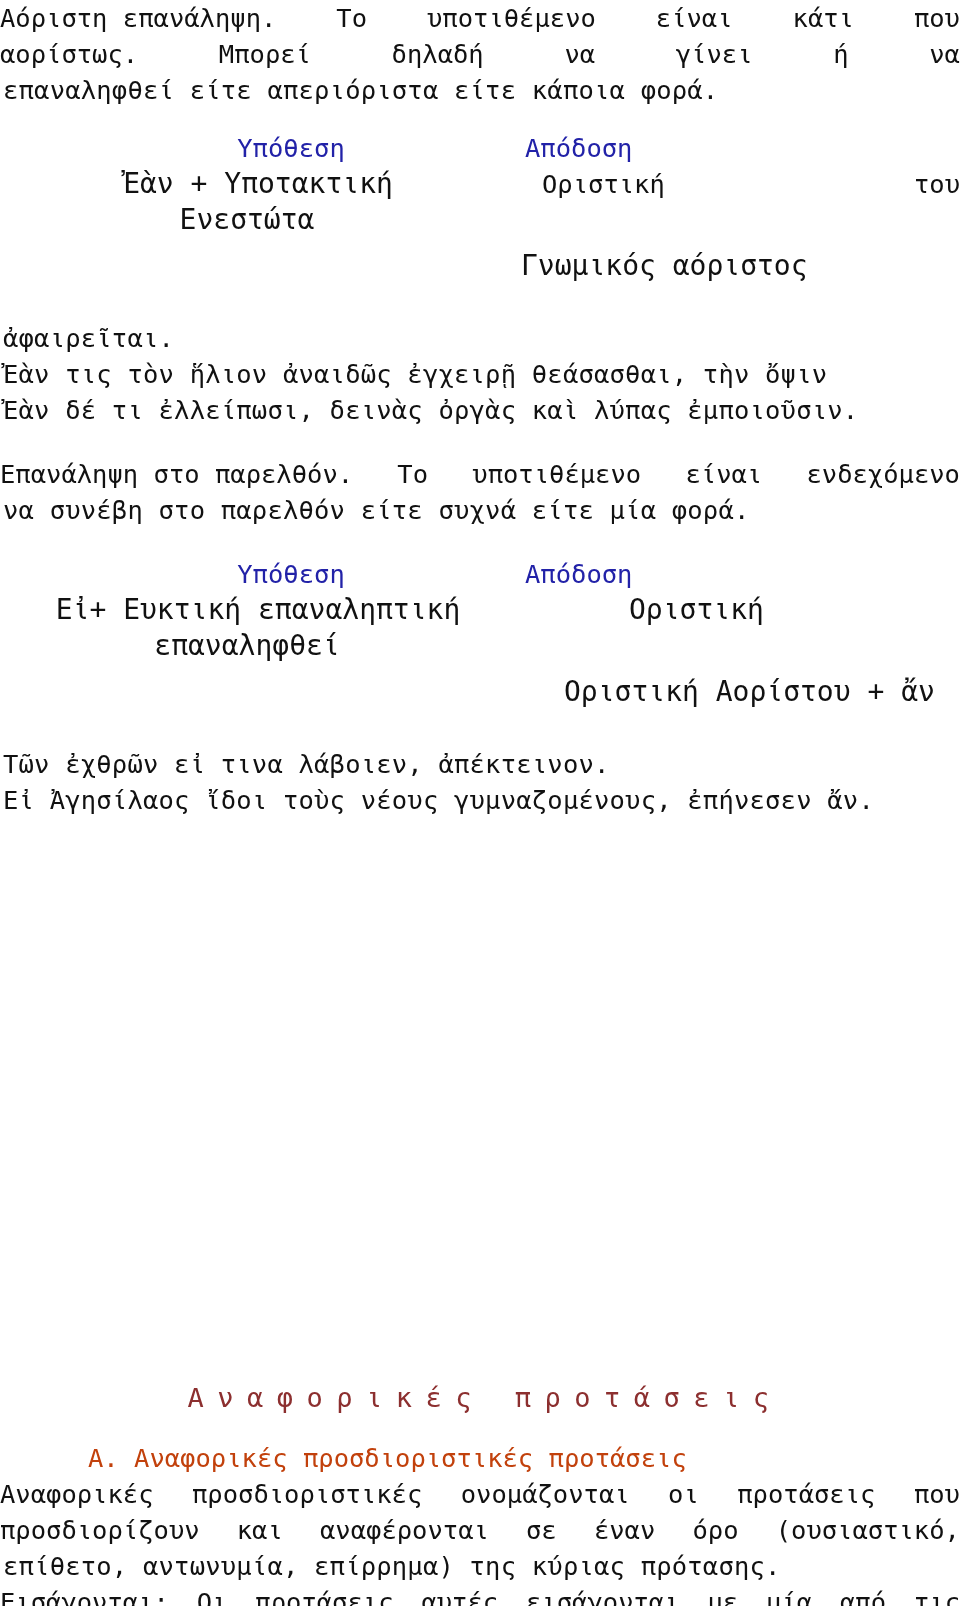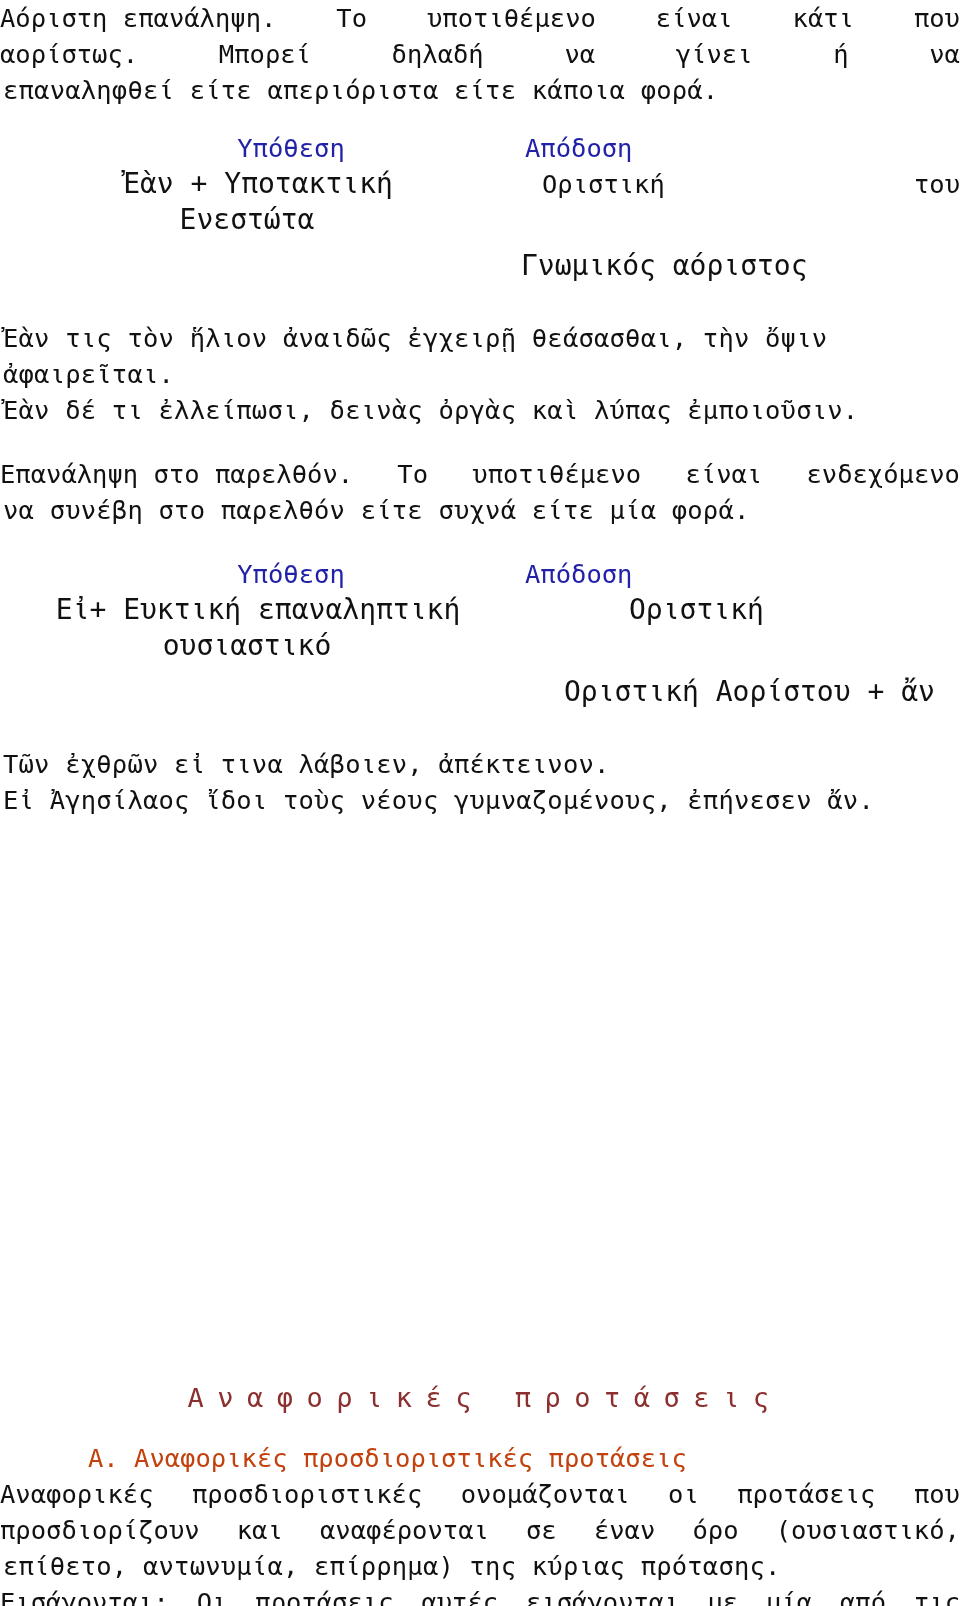--- a/index.html
+++ b/index.html
@@ -154,22 +154,22 @@
         </div>
       </div>
     </div>
 
     <div class="gap-10"></div>
 
     <div class="cell ind-gnomic" style="padding-left:497px;">Γνωμικός αόριστος</div>
 
     <div class="gap-36"></div>
 
+    <div class="para nojust">ἀφαιρεῖται.</div>
     <div class="para nojust">Ἐὰν τις τὸν ἥλιον ἀναιδῶς ἐγχειρῇ θεάσασθαι, τὴν ὄψιν</div>
-    <div class="para nojust">ἀφαιρεῖται.</div>
     <div class="para nojust">Ἐὰν δέ τι ἐλλείπωσι, δεινὰς ὀργὰς καὶ λύπας ἐμποιοῦσιν.</div>
   </div>
 
   <div class="gap-28"></div>
 
   <div>
 
     <div class="stretch" style="font-size:25.5px;line-height:36px;">
       <span class="red">Επανάληψη στο παρελθόν.</span>
       <span>Το</span>
@@ -188,21 +188,21 @@
           <div class="hdr ind-hdrL">Υπόθεση</div>
         </div>
         <div class="col-right">
           <div class="hdr ind-hdrR">Απόδοση</div>
         </div>
       </div>
 
       <div class="schema-row">
         <div class="col-left">
           <div class="cell ind-30">Εἰ+ Ευκτική επαναληπτική</div>
-          <div class="cell">ουσιαστικό</div>
+          <div class="cell">επαναληφθεί</div>
         </div>
         <div class="col-right">
           <div class="cell" style="padding-left:135px;">Οριστική</div>
         </div>
       </div>
     </div>
 
     <div class="gap-10"></div>
 
     <div class="cell" style="padding-left:540px;">Οριστική Αορίστου + ἄν</div>

